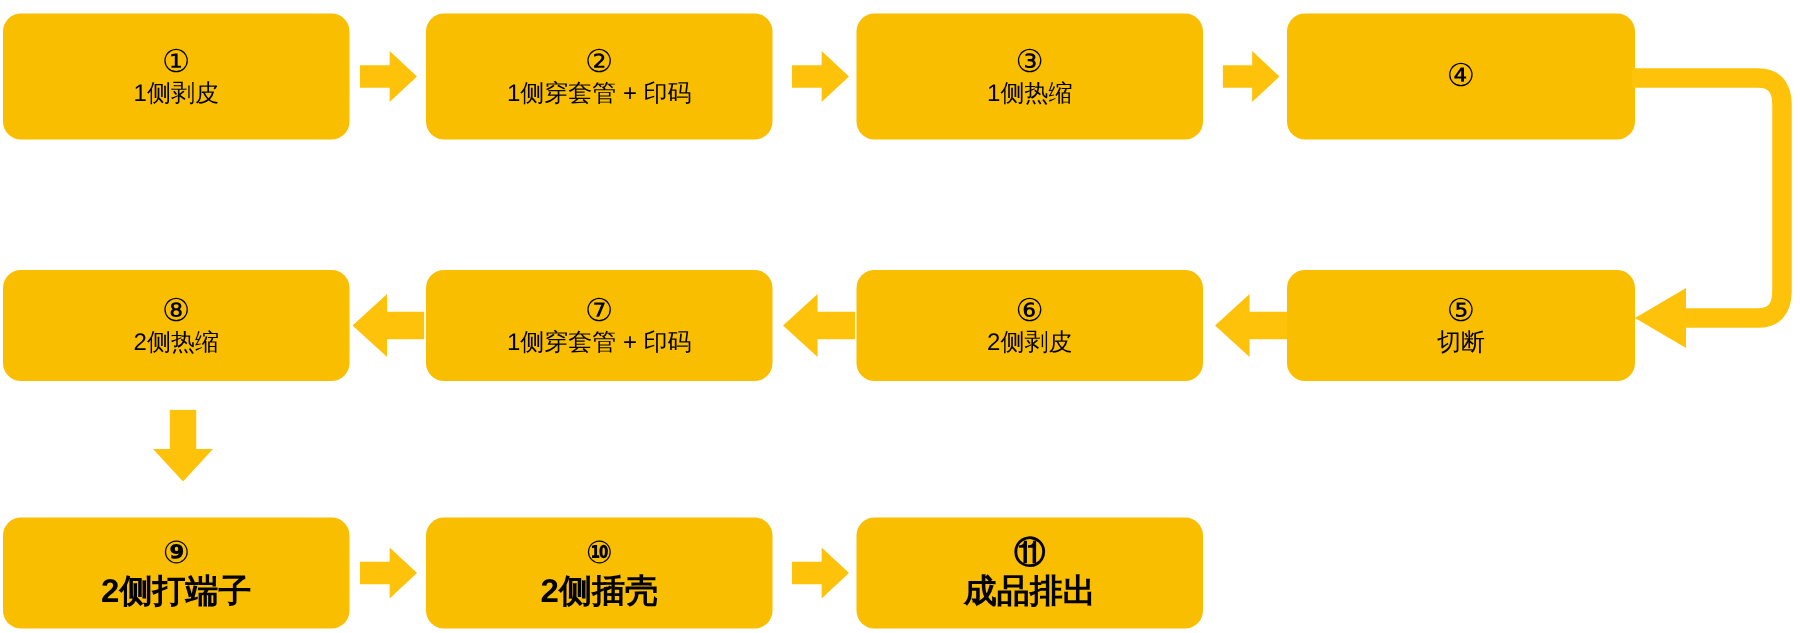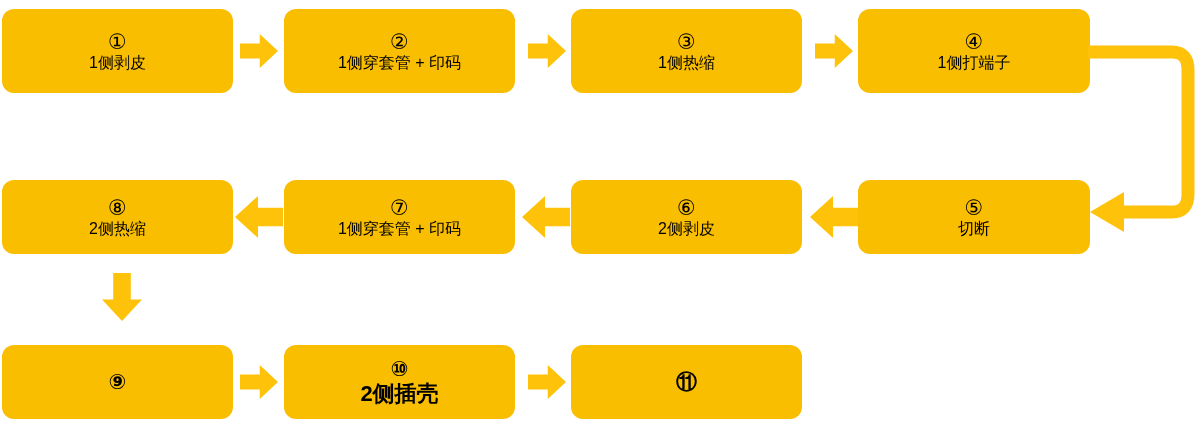--- a/index.html
+++ b/index.html
@@ -93,21 +93,20 @@
 
   <div class="node row1" style="left:571px; top:9px; width:231px; height:84px;">
     <span class="node-num">③</span>
     <span class="node-label">1侧热缩</span>
   </div>
 
   <div class="arrow arrow-right" style="left:815px; top:34px; width:38px; height:34px;"></div>
 
   <div class="node row1" style="left:858px; top:9px; width:232px; height:84px;">
     <span class="node-num">④</span>
-    <span class="node-label">1侧打端子</span>
   </div>
 
   <div class="elbow" style="left:1084px; top:24px; width:116px; height:210px;">
     <svg width="116" height="210" viewBox="0 0 116 210" xmlns="http://www.w3.org/2000/svg">
       <path d="M 4 28 L 88 28 Q 104 28 104 46 L 104 170 Q 104 188 88 188 L 36 188" fill="none" stroke="#ffc20a" stroke-width="13" stroke-linecap="butt"></path>
       <polygon points="6,188 40,168 40,208" fill="#ffc20a"></polygon>
     </svg>
   </div>
 
   <div class="node row2" style="left:2px; top:180px; width:231px; height:74px;">
@@ -133,28 +132,30 @@
 
   <div class="node row2" style="left:858px; top:180px; width:232px; height:74px;">
     <span class="node-num">⑤</span>
     <span class="node-label">切断</span>
   </div>
 
   <div class="arrow arrow-down" style="left:102px; top:273px; width:40px; height:48px;"></div>
 
   <div class="node row3" style="left:2px; top:345px; width:231px; height:74px;">
     <span class="node-num">⑨</span>
+    <span class="node-label">2侧打端子</span>
   </div>
 
   <div class="arrow arrow-right" style="left:240px; top:365px; width:38px; height:34px;"></div>
 
   <div class="node row3" style="left:284px; top:345px; width:231px; height:74px;">
     <span class="node-num">⑩</span>
     <span class="node-label">2侧插壳</span>
   </div>
 
   <div class="arrow arrow-right" style="left:528px; top:365px; width:38px; height:34px;"></div>
 
   <div class="node row3" style="left:571px; top:345px; width:231px; height:74px;">
     <span class="node-num">⑪</span>
+    <span class="node-label">成品排出</span>
   </div>
 
 </div>
 
 </body></html>

